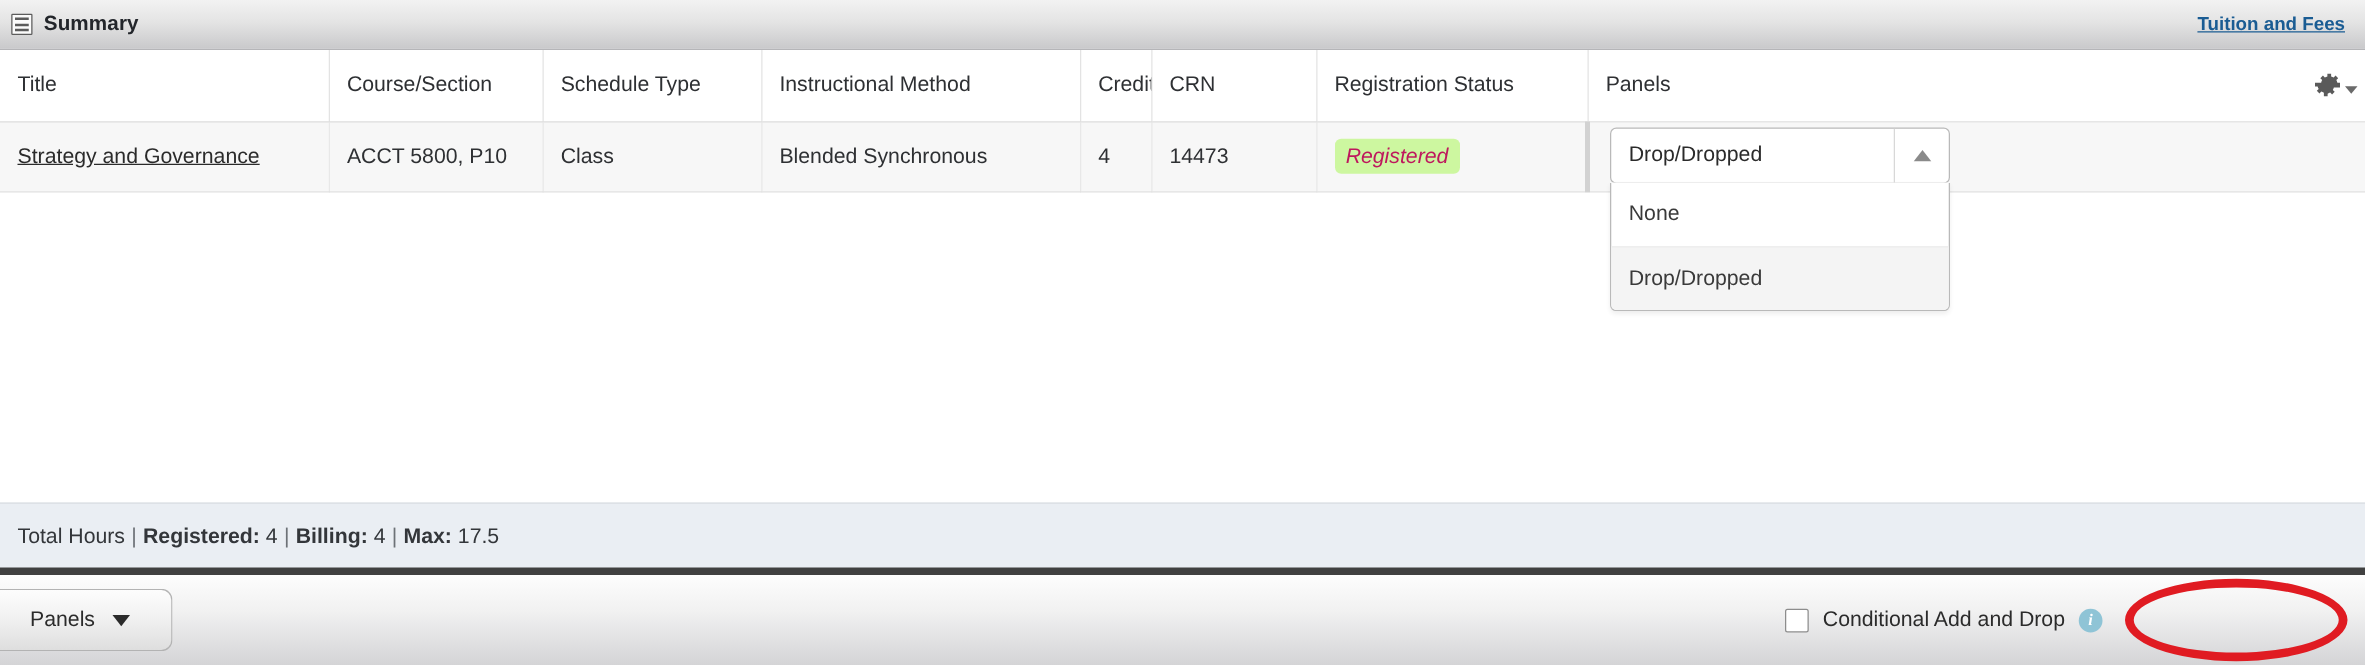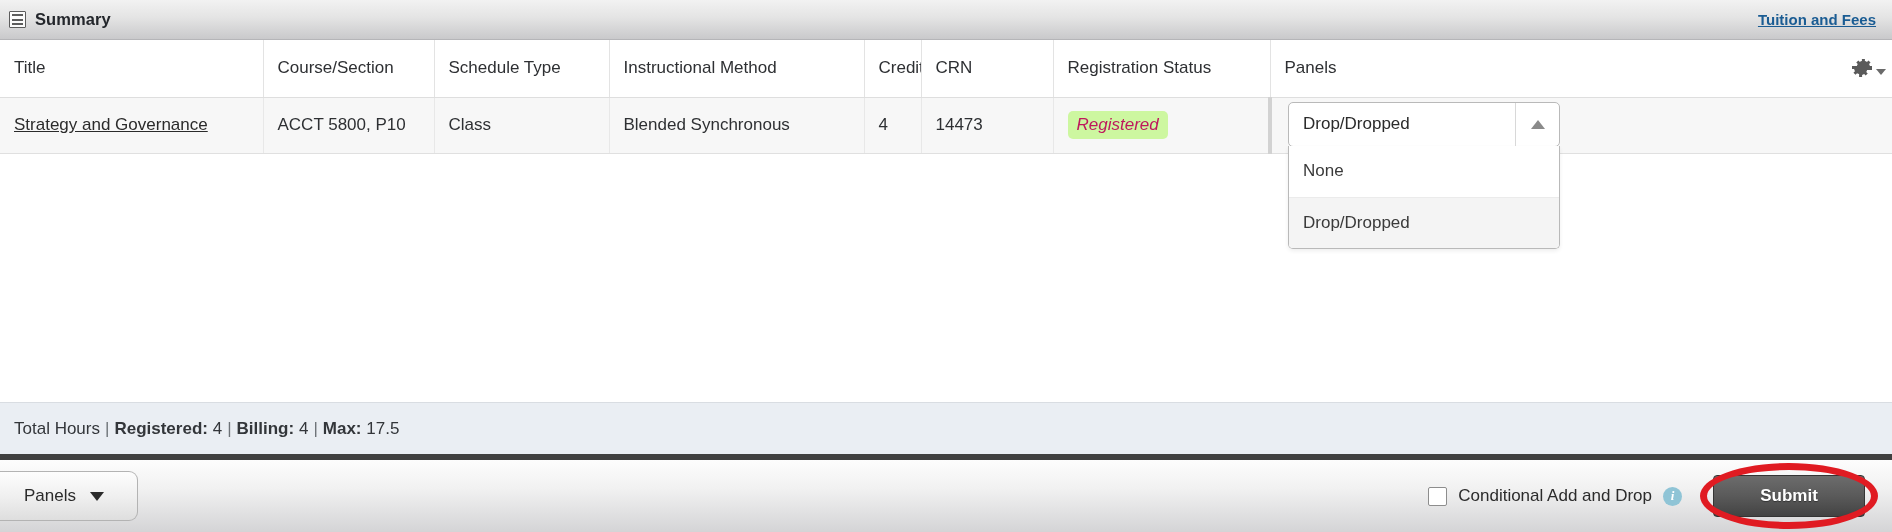--- a/index.html
+++ b/index.html
@@ -461,17 +461,16 @@
 <div class="bottom-bar">
   <div class="panels-button">
     <span>Panels</span>
     <span class="caret-down"></span>
   </div>
   <div class="bottom-right">
     <span class="checkbox"></span>
     <span class="cond-label">Conditional Add and Drop</span>
     <span class="info-icon">i</span>
     <span class="submit-wrap">
-      <span class="submit-button">Submit</span>
       <span class="red-ellipse"></span>
     </span>
   </div>
 </div>
 
 </body></html>

